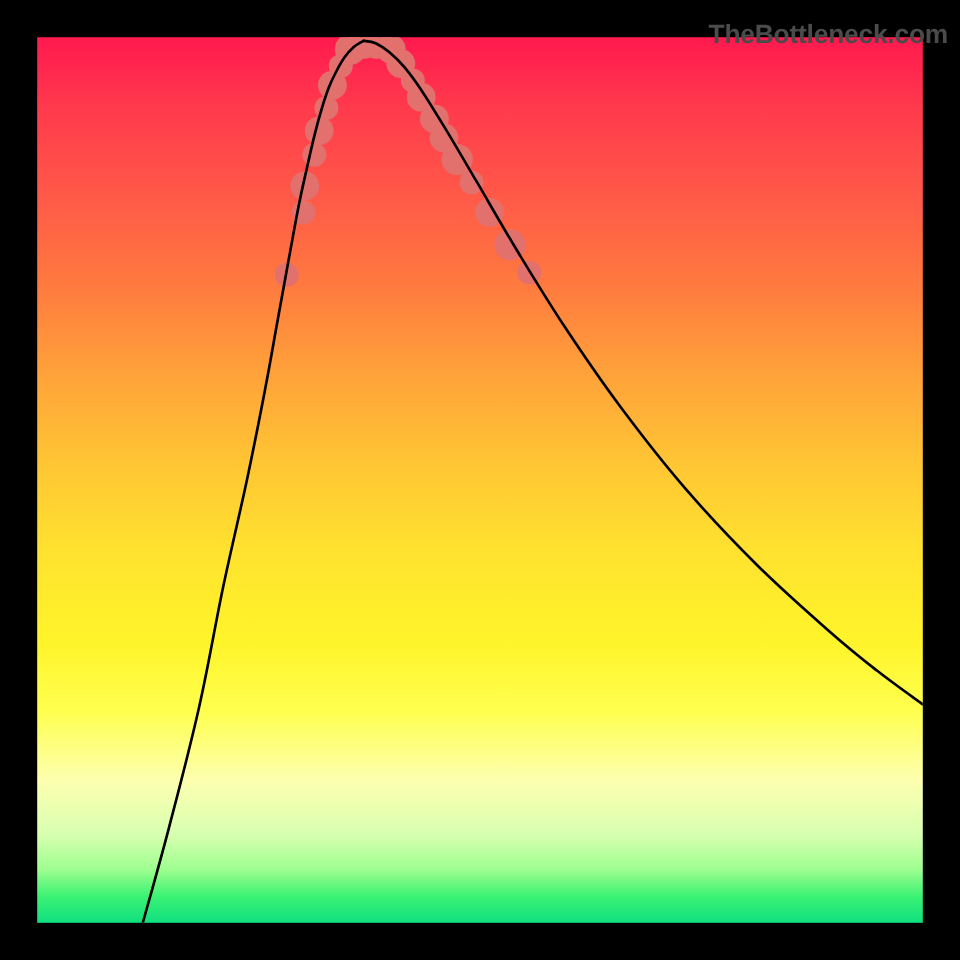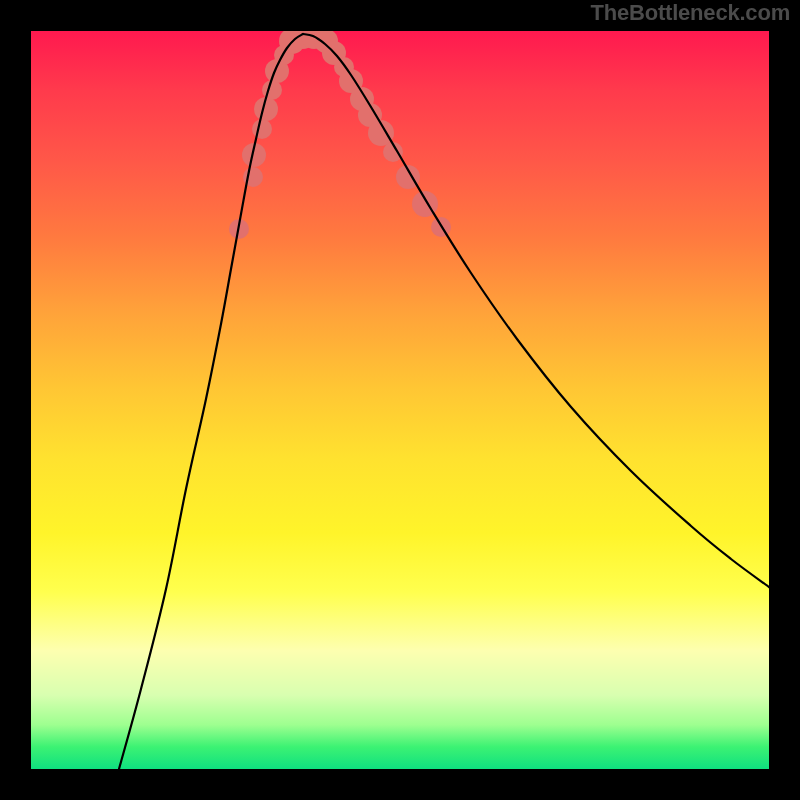--- a/index.html
+++ b/index.html
@@ -34,21 +34,21 @@
       #fff42a 68%,
       #ffff4e 76%,
       #fdffb0 84%,
       #d8ffb0 90%,
       #9eff90 94%,
       #3cf273 97%,
       #0fe080 100%);
   }
   .watermark {
     position: absolute;
-    top: 0;
+    top: 16px;
     right: 10px;
     color: #4b4b4b;
     font-size: 22px;
     font-weight: 600;
     letter-spacing: -0.2px;
   }
   svg.curves {
     position: absolute;
     inset: 0;
     width: 100%;

